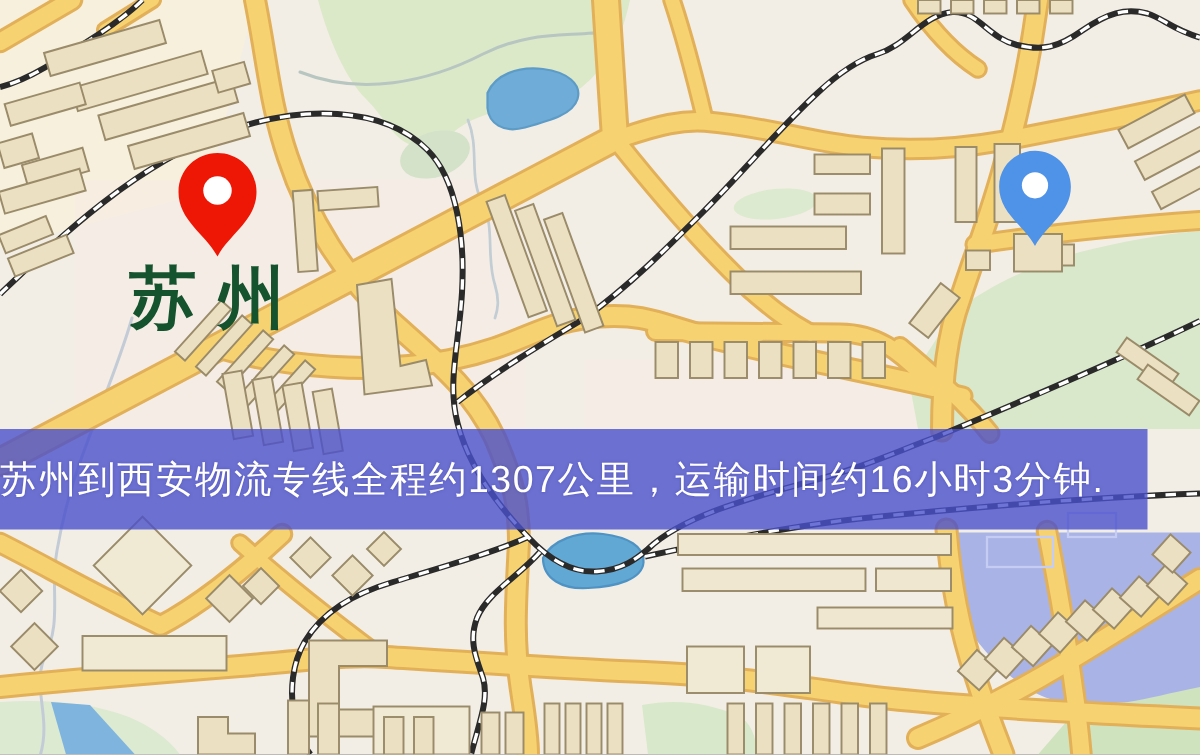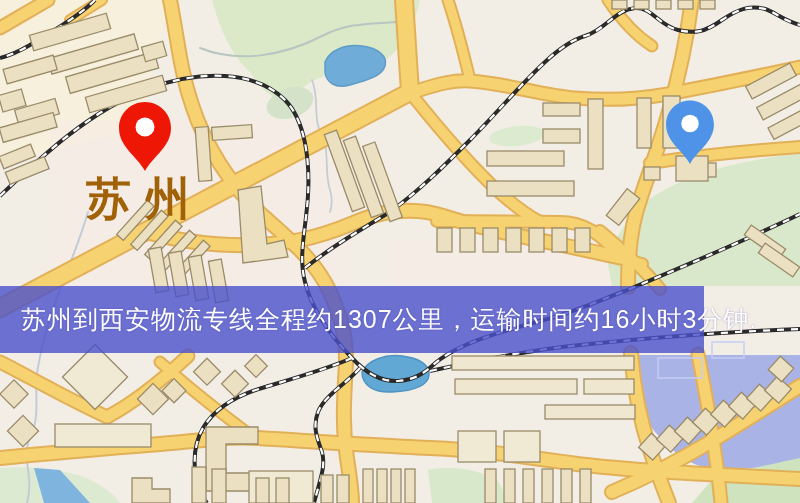--- a/index.html
+++ b/index.html
@@ -1,32 +1,32 @@
 <!DOCTYPE html>
 <html><head>
 <meta charset="utf-8">
 <style>
   html,body{margin:0;padding:0;background:#888;}
   #stage{position:relative;width:800px;height:503px;overflow:hidden;
          font-family:"Liberation Sans", sans-serif;background:#f3eee5;}
   #map-svg{position:absolute;left:0;top:0;}
   #route-banner{
-    position:absolute;left:0;top:286px;width:704px;height:67px;
+    position:absolute;left:0;top:286px;width:765px;height:67px;
     background:rgba(74,80,204,0.80);
     display:flex;align-items:center;
-    box-sizing:border-box;padding-left:21px;
+    box-sizing:border-box;
     color:#ffffff;font-size:25px;letter-spacing:1px;font-weight:500;
     white-space:nowrap;
     text-shadow:0 0 2px rgba(60,60,160,0.5);
   }
   .city-label{
     position:absolute;font-size:45px;font-weight:600;letter-spacing:14px;
     white-space:nowrap;line-height:1;
   }
-  #origin-label{left:86px;top:176px;color:#a16207;text-align:right;}
+  #origin-label{left:86px;top:176px;color:#14532d;text-align:right;}
   #destination-label{left:646px;top:181px;color:#2531cc;letter-spacing:17px;}
 </style>
 </head>
 <body>
 
 <div id="stage">
 <svg id="map-svg" width="800" height="503" viewBox="0 0 800 503" xmlns="http://www.w3.org/2000/svg">
 
   <rect x="0" y="0" width="800" height="503" fill="#f3eee5"></rect>
   <g>

